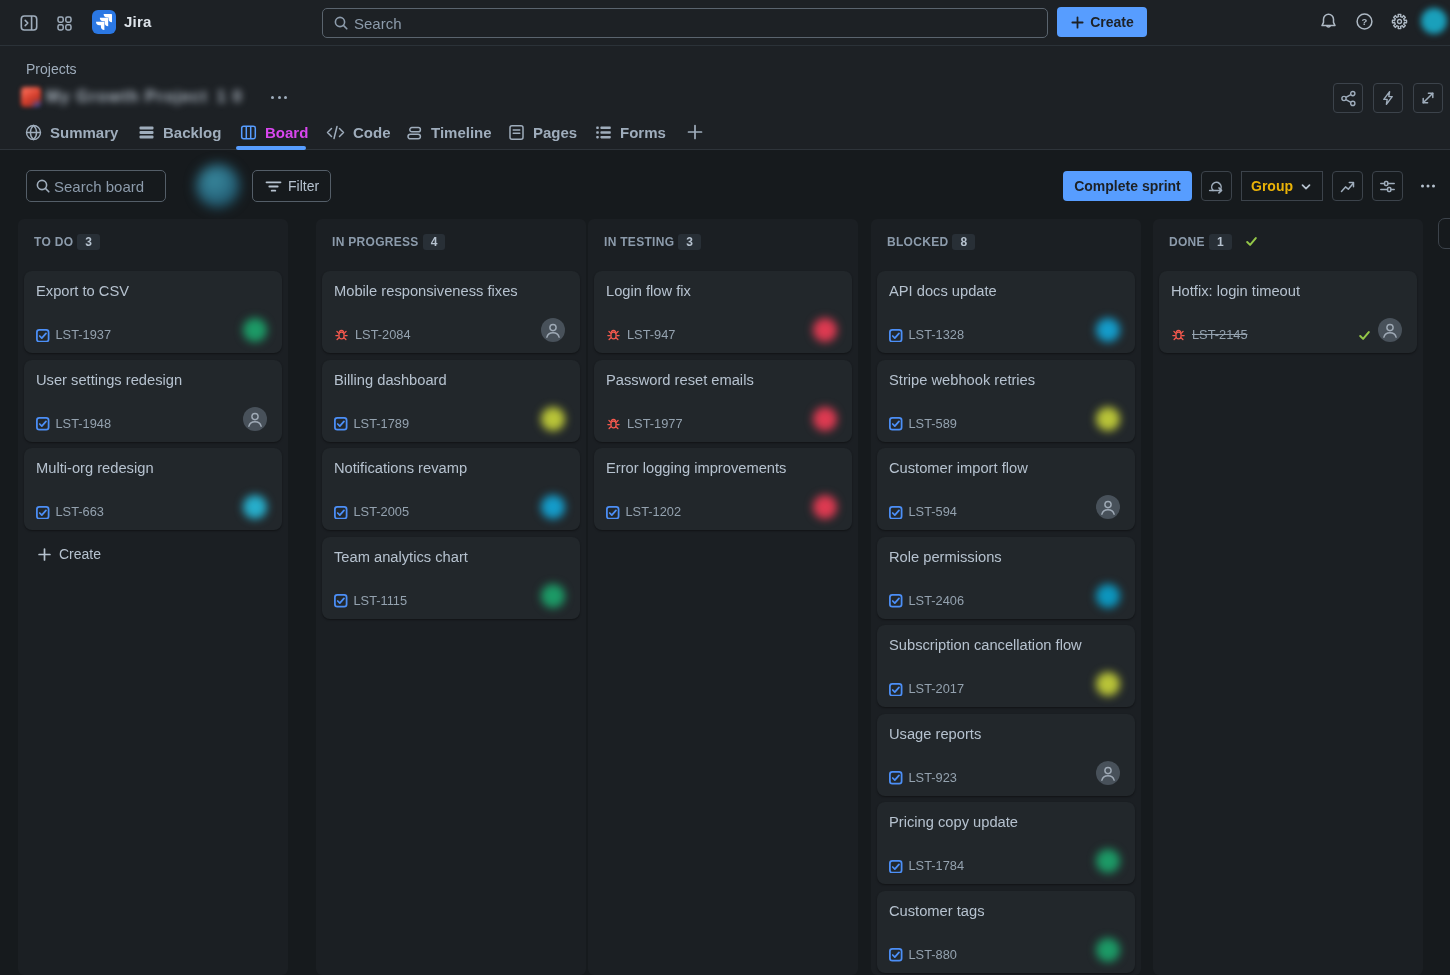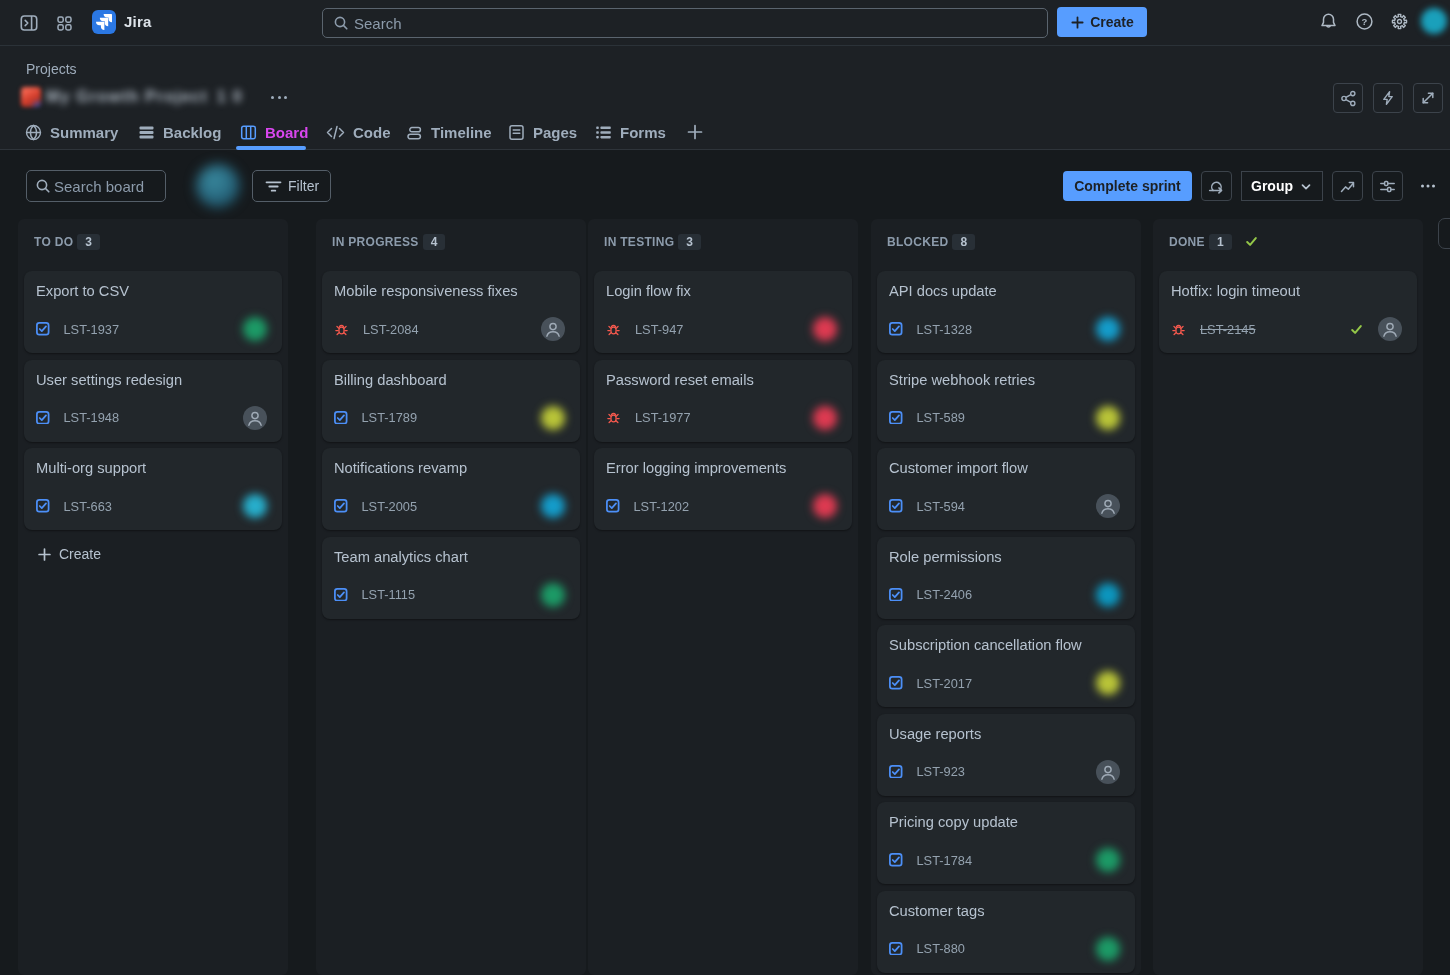--- a/index.html
+++ b/index.html
@@ -23,30 +23,30 @@
 .ti{display:flex}
 .tabline{left:236px;top:146px;width:70px;height:3.5px;border-radius:2px;background:#579DFF}
 
 .inputlike{border:1px solid #545E68;border-radius:5px;height:32px;box-sizing:border-box;display:flex;align-items:center;background:transparent}
 #boardsearch{left:26px;top:170px;width:140px}
 #boardsearch .ph{color:#8C9BAB;font-size:15px;margin-left:3px}
 .avatar-blur{left:196px;top:164px;width:44px;height:44px;border-radius:50%;background:radial-gradient(circle at 42% 38%,#3A8BA0,#26637A 55%,#153844 92%);filter:blur(6px)}
 #filterbtn{left:252px;top:170px;width:79px;gap:6px;padding-left:12px;color:#B6C2CF;font-size:14px;font-weight:500}
 #sprintbtn{left:1063px;top:171px;width:129px;height:30px;background:#579DFF;border-radius:4px;display:flex;align-items:center;justify-content:center;color:#1D2125;font-size:14px;font-weight:700}
 .cbtn{top:171px;width:31px;height:30px;border:1px solid #3C434B;border-radius:4px;display:flex;align-items:center;justify-content:center;box-sizing:border-box}
-#groupbtn{left:1241px;top:171px;width:82px;height:30px;border:1px solid #3C434B;border-radius:0;display:flex;align-items:center;justify-content:center;gap:6px;color:#ffffff;font-size:14px;font-weight:600;box-sizing:border-box}
+#groupbtn{left:1241px;top:171px;width:82px;height:30px;border:1px solid #3C434B;border-radius:0;display:flex;align-items:center;justify-content:center;gap:6px;color:#eab308;font-size:14px;font-weight:600;box-sizing:border-box}
 #morebtn{left:1412px;top:171px;width:31px;height:30px;display:flex;align-items:center;justify-content:center}
 
 .col{position:absolute;top:219px;width:270px;height:756px;background:#1B1F23;border-radius:6px;box-sizing:border-box;padding:6px}
 .colhead{height:46px;display:flex;align-items:center;padding:0 0 13px 10px;box-sizing:border-box}
 .colhead .t{color:#8C9BAB;font-size:12px;font-weight:700;letter-spacing:.3px}
 .colhead .n{margin-left:4px;background:#282F36;color:#B6C2CF;font-size:12px;font-weight:600;height:16px;line-height:16px;padding:0 8px;border-radius:3px}
 .card{width:258px;height:82px;background:#22272B;border-radius:8px;margin-bottom:6.5px;box-sizing:border-box;padding:12px;position:relative;box-shadow:0 1px 2px rgba(0,0,0,.4)}
 .card .title{color:#B6C2CF;font-size:14.7px;line-height:17px;white-space:nowrap}
-.card .row{position:absolute;left:12px;right:15px;bottom:11px;height:26px;display:flex;align-items:center;gap:14px}
+.card .row{position:absolute;left:12px;right:15px;bottom:11px;height:26px;display:flex;align-items:flex-end;gap:6px}
 .key{color:#94A2AF;font-size:12.8px}
 .key.done{text-decoration:line-through}
 .sp{flex:1}
 .av{width:24px;height:24px;border-radius:50%;flex:0 0 auto}
 .blur{filter:blur(4.5px)}
 .createrow{display:flex;align-items:center;gap:7px;margin-top:9px;height:30px;padding-left:13px;color:#B6C2CF;font-size:14px;font-weight:500}
 .personav{width:24px;height:24px;flex:0 0 auto}
 </style>
 </head>
 <body>
@@ -313,21 +313,21 @@
           <span class="personav"><svg width="24" height="24" viewBox="0 0 24 24" style="flex:0 0 auto">
               <circle cx="12" cy="12" r="12" fill="#48515A"></circle>
               <g fill="none" stroke="#9FAAB6" stroke-width="1.45">
                 <circle cx="12" cy="9.6" r="3.1"></circle>
                 <path d="M5.9 19.2c.7-3 3.1-4.5 6.1-4.5s5.4 1.5 6.1 4.5" stroke-linecap="round"></path>
               </g>
             </svg></span>
         </div>
       </div>
       <div class="card">
-        <div class="title">Multi-org support</div>
+        <div class="title">Multi-org redesign</div>
         <div class="row">
           <svg width="13.5" height="13.5" viewBox="0 0 13.5 13.5" style="flex:0 0 auto">
             <rect x="0.9" y="0.9" width="11.7" height="11.7" rx="2.4" fill="none" stroke="#4C8FF7" stroke-width="1.75"></rect>
             <path d="M3.7 7l2.1 2.1L10 4.4" fill="none" stroke="#4C8FF7" stroke-width="1.75" stroke-linecap="round" stroke-linejoin="round"></path>
           </svg>
           <span class="key">LST-663</span>
           <span class="sp"></span>
           <span class="av blur" style="background:#27AECB"></span>
         </div>
       </div>

